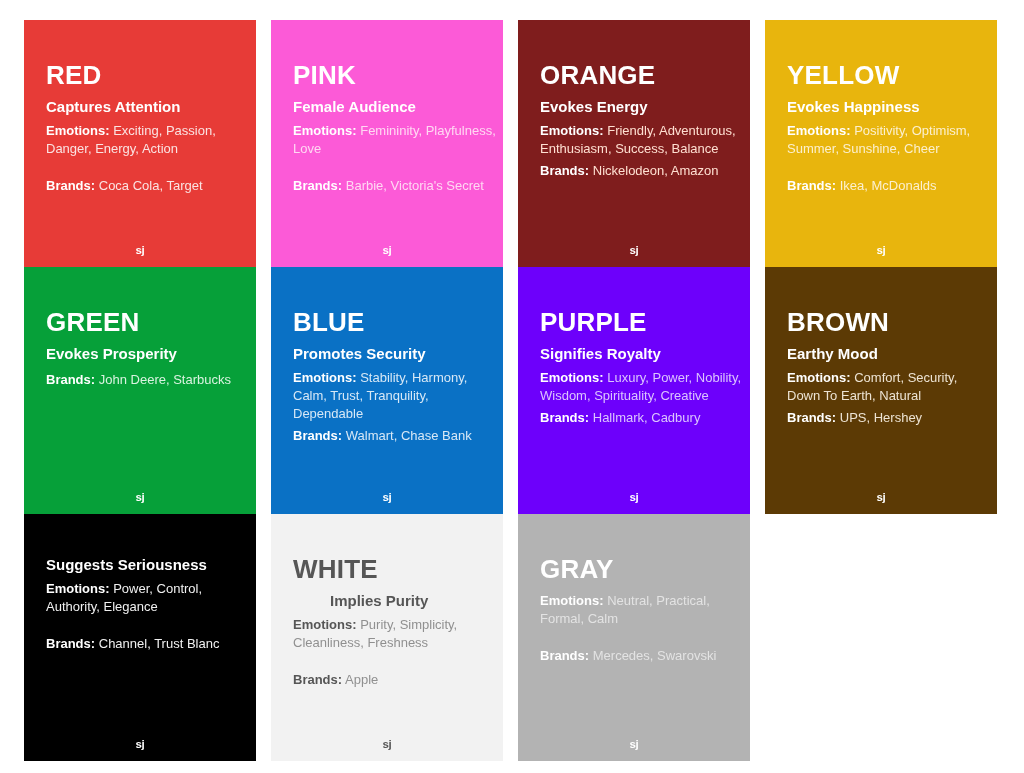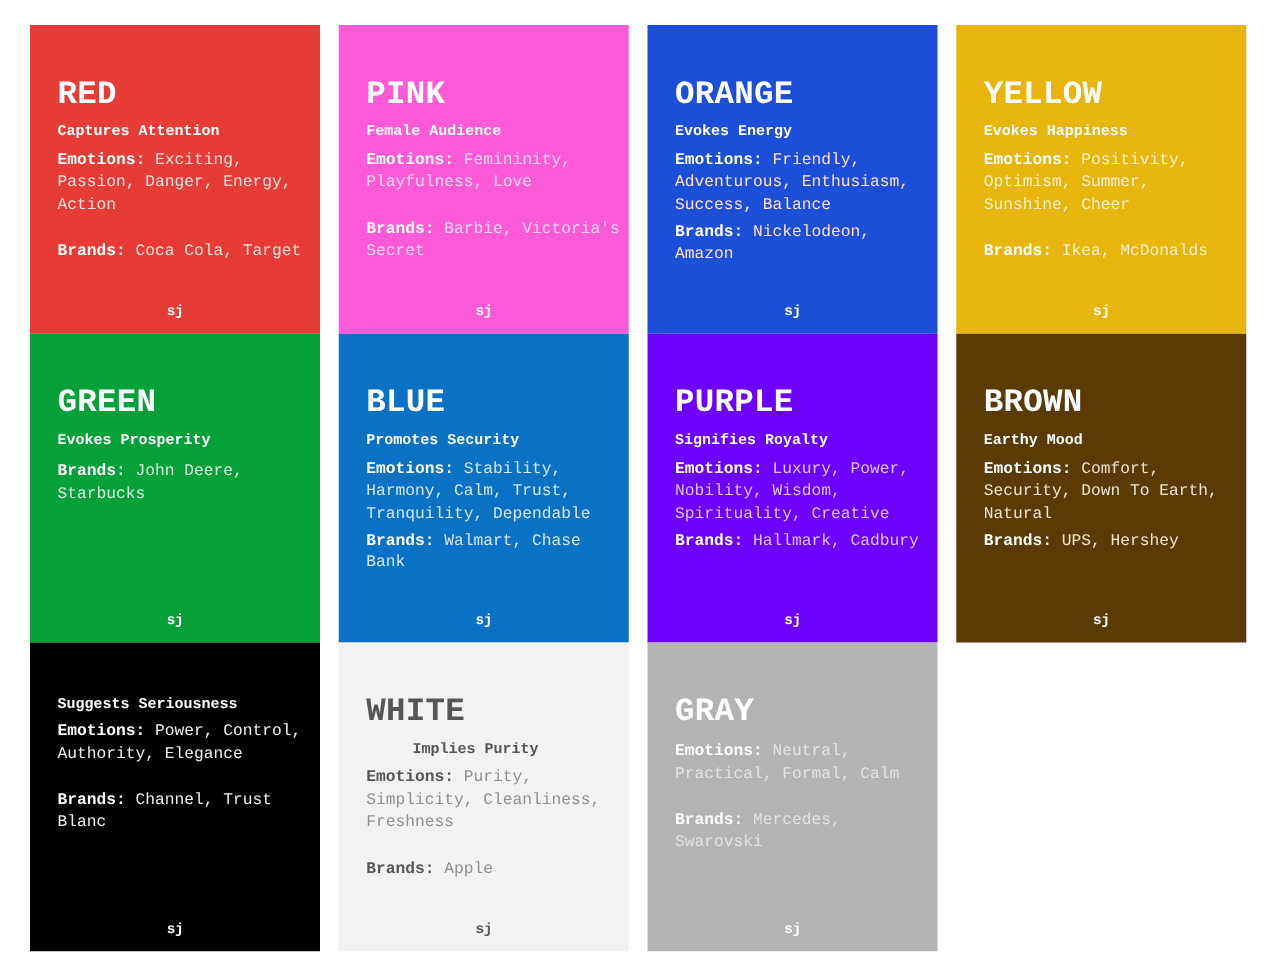--- a/index.html
+++ b/index.html
@@ -26,35 +26,34 @@
     align-content: start;
     justify-content: start;
   }
 
   .card {
     position: relative;
     width: 232px;
     height: 247px;
     padding: 42px 4px 0 22px;
     overflow: hidden;
-    font-family: Liberation Mono, monospace;
   }
 
   .card.empty { background: transparent; }
 
   .card-title {
     font-size: 26px;
     font-weight: 700;
     letter-spacing: 0.2px;
     line-height: 1.05;
     margin-bottom: 9px;
   }
 
   .card-tagline {
-    font-size: 12px;
+    font-size: 15px;
     font-weight: 700;
     line-height: 1.2;
     margin-bottom: 6px;
   }
 
   .field {
     font-size: 13px;
     line-height: 1.38;
     margin-bottom: 2px;
   }
@@ -95,21 +94,21 @@
       <div class="sig" style="color: rgb(255, 255, 255);">sj</div>
     </div>
     <div class="card" style="background: rgb(252, 90, 215);">
       <div class="card-title" style="color: rgb(255, 255, 255);">PINK</div>
       <div class="card-tagline" style="color: rgb(255, 255, 255);">Female Audience</div>
       <div class="field"><span class="label" style="color: rgb(255, 255, 255);">Emotions:</span> <span class="value" style="color: rgb(255, 216, 243);">Femininity, Playfulness, Love</span></div>
       <div class="gap-lg"></div>
       <div class="field"><span class="label" style="color: rgb(255, 255, 255);">Brands:</span> <span class="value" style="color: rgb(255, 216, 243);">Barbie, Victoria's Secret</span></div>
       <div class="sig" style="color: rgb(255, 255, 255);">sj</div>
     </div>
-    <div class="card" style="background: #1d4ed8;">
+    <div class="card" style="background: #7f1d1d;">
       <div class="card-title" style="color: rgb(255, 255, 255);">ORANGE</div>
       <div class="card-tagline" style="color: rgb(255, 255, 255);">Evokes Energy</div>
       <div class="field"><span class="label" style="color: rgb(255, 255, 255);">Emotions:</span> <span class="value" style="color: rgb(255, 224, 210);">Friendly, Adventurous, Enthusiasm, Success, Balance</span></div>
       <div class="gap-sm"></div>
       <div class="field"><span class="label" style="color: rgb(255, 255, 255);">Brands:</span> <span class="value" style="color: rgb(255, 224, 210);">Nickelodeon, Amazon</span></div>
       <div class="sig" style="color: rgb(255, 255, 255);">sj</div>
     </div>
     <div class="card" style="background: rgb(232, 181, 13);">
       <div class="card-title" style="color: rgb(255, 255, 255);">YELLOW</div>
       <div class="card-tagline" style="color: rgb(255, 255, 255);">Evokes Happiness</div>

